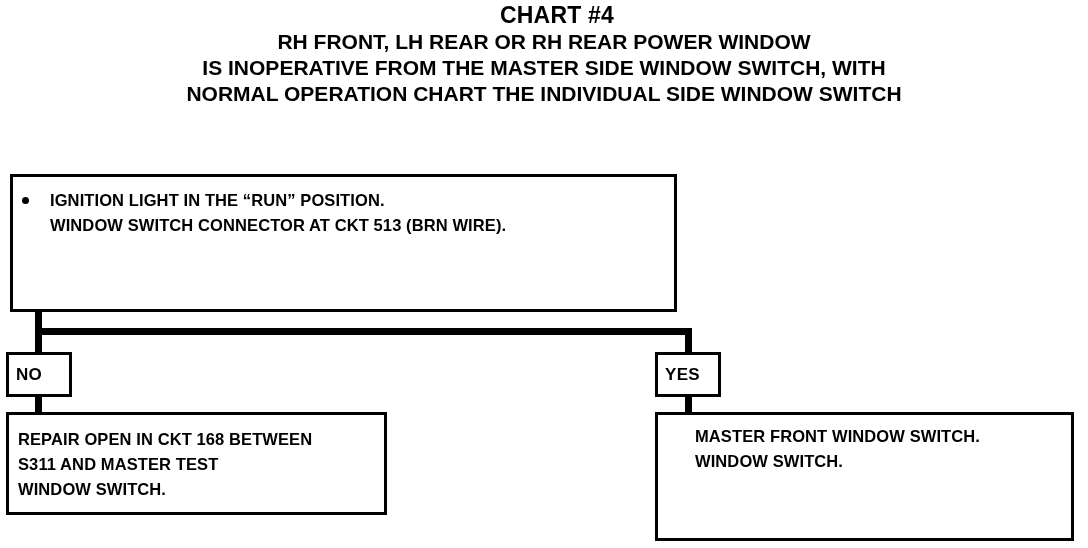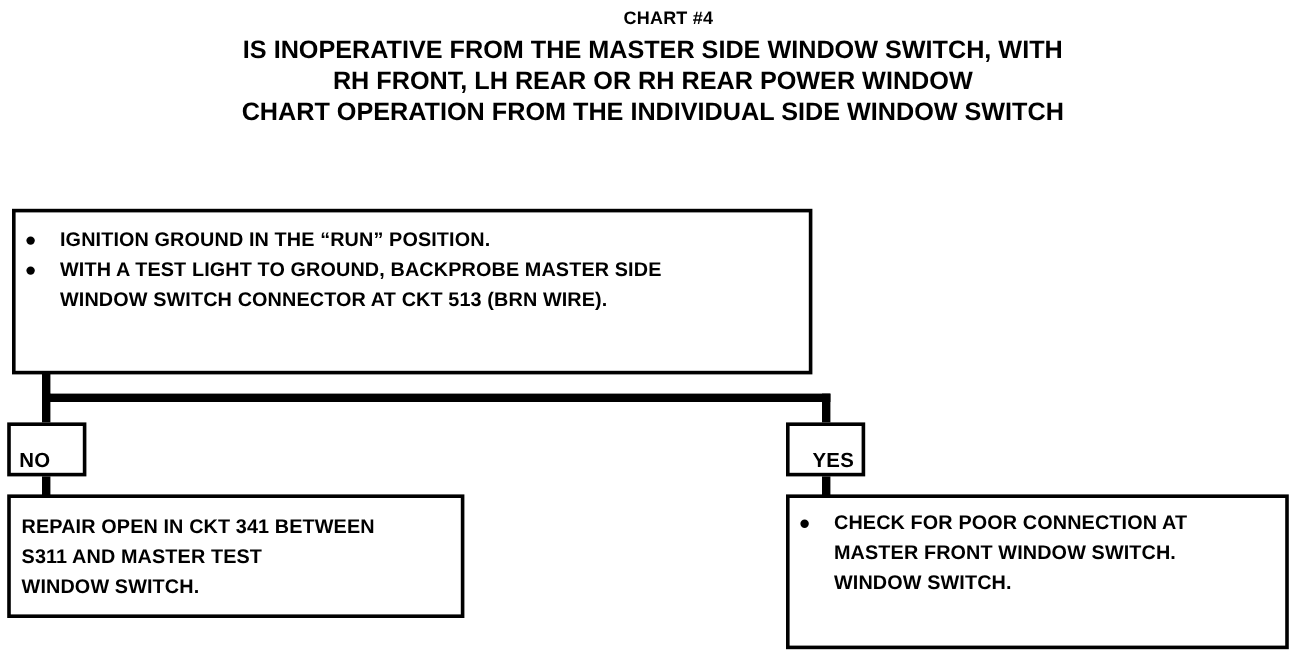--- a/index.html
+++ b/index.html
@@ -21,21 +21,21 @@
 
   
   .title-block {
     position: absolute;
     left: 0;
     top: 2px;
     width: 1088px;
     text-align: center;
   }
   .title-main {
-    font-size: 15px;
+    font-size: 23px;
     font-weight: bold;
     letter-spacing: 0.2px;
     color: #000;
     line-height: 27px;
     white-space: nowrap;
     margin-left: 26px;
   }
   .title-sub {
     font-size: 21px;
     font-weight: bold;
@@ -51,21 +51,21 @@
     border: 3px solid #000;
     background: #ffffff;
   }
 
   .tag-box {
     position: absolute;
     box-sizing: border-box;
     border: 3px solid #000;
     background: #ffffff;
     display: flex;
-    align-items: flex-end;
+    align-items: center;
     justify-content: flex-start;
     z-index: 3;
   }
   .tag-label {
     font-size: 17px;
     font-weight: bold;
     color: #000;
     padding-left: 7px;
     letter-spacing: 0.3px;
   }
@@ -115,79 +115,71 @@
     display: block;
   }
 </style>
 </head>
 <body>
 
 <div id="page">
 
   <div class="title-block">
     <div class="title-main">CHART #4</div>
+    <div class="title-sub">RH FRONT, LH REAR OR RH REAR POWER WINDOW</div>
     <div class="title-sub">IS INOPERATIVE FROM THE MASTER SIDE WINDOW SWITCH, WITH</div>
-    <div class="title-sub">RH FRONT, LH REAR OR RH REAR POWER WINDOW</div>
-    <div class="title-sub">CHART OPERATION FROM THE INDIVIDUAL SIDE WINDOW SWITCH</div>
+    <div class="title-sub">NORMAL OPERATION CHART THE INDIVIDUAL SIDE WINDOW SWITCH</div>
   </div>
 
   <div class="conn" style="left:35px; top:311px; width:7px; height:24px;"></div>
 
   <div class="conn" style="left:35px; top:328px; width:657px; height:7px;"></div>
 
   <div class="conn" style="left:35px; top:328px; width:7px; height:28px;"></div>
 
   <div class="conn" style="left:685px; top:328px; width:7px; height:28px;"></div>
 
   <div class="conn" style="left:35px; top:393px; width:7px; height:22px;"></div>
 
   <div class="conn" style="left:685px; top:393px; width:7px; height:22px;"></div>
 
   <div class="box" style="left:10px; top:174px; width:667px; height:138px;"></div>
   <div class="lines" style="left:22px; top:188px; width:640px;">
     <span class="txt-line bullet-row">
       <span class="bullet-dot"></span>
-      <span class="bullet-text">IGNITION GROUND IN THE “RUN” POSITION.</span>
-    </span>
-    <span class="txt-line bullet-row">
-      <span class="bullet-dot"></span>
-      <span class="bullet-text">WITH A TEST LIGHT TO GROUND, BACKPROBE MASTER SIDE</span>
+      <span class="bullet-text">IGNITION LIGHT IN THE “RUN” POSITION.</span>
     </span>
     <span class="txt-line">
       <span class="cont-text">WINDOW SWITCH CONNECTOR AT CKT 513 (BRN WIRE).</span>
     </span>
   </div>
 
   <div class="tag-box" style="left:6px; top:352px; width:66px; height:45px;">
     <span class="tag-label">NO</span>
   </div>
 
-  <div class="tag-box" style="left:655px; top:352px; width:66px; height:45px;padding-left:12px;">
+  <div class="tag-box" style="left:655px; top:352px; width:66px; height:45px;">
     <span class="tag-label">YES</span>
   </div>
 
   <div class="box" style="left:6px; top:412px; width:381px; height:103px;"></div>
   <div class="lines" style="left:18px; top:427px; width:360px;">
     <span class="txt-line">
-      <span class="plain-text">REPAIR OPEN IN CKT 341 BETWEEN</span>
+      <span class="plain-text">REPAIR OPEN IN CKT 168 BETWEEN</span>
     </span>
     <span class="txt-line">
       <span class="plain-text"> S311 AND MASTER TEST</span>
     </span>
     <span class="txt-line">
       <span class="plain-text">WINDOW SWITCH.</span>
     </span>
   </div>
 
   <div class="box" style="left:655px; top:412px; width:419px; height:129px;"></div>
   <div class="lines" style="left:667px; top:424px; width:400px;">
-    <span class="txt-line bullet-row">
-      <span class="bullet-dot"></span>
-      <span class="bullet-text">CHECK FOR POOR CONNECTION AT</span>
-    </span>
     <span class="txt-line">
       <span class="cont-text">MASTER FRONT WINDOW SWITCH.</span>
     </span>
     <span class="txt-line">
       <span class="cont-text">WINDOW SWITCH.</span>
     </span>
   </div>
 
 </div>
 

